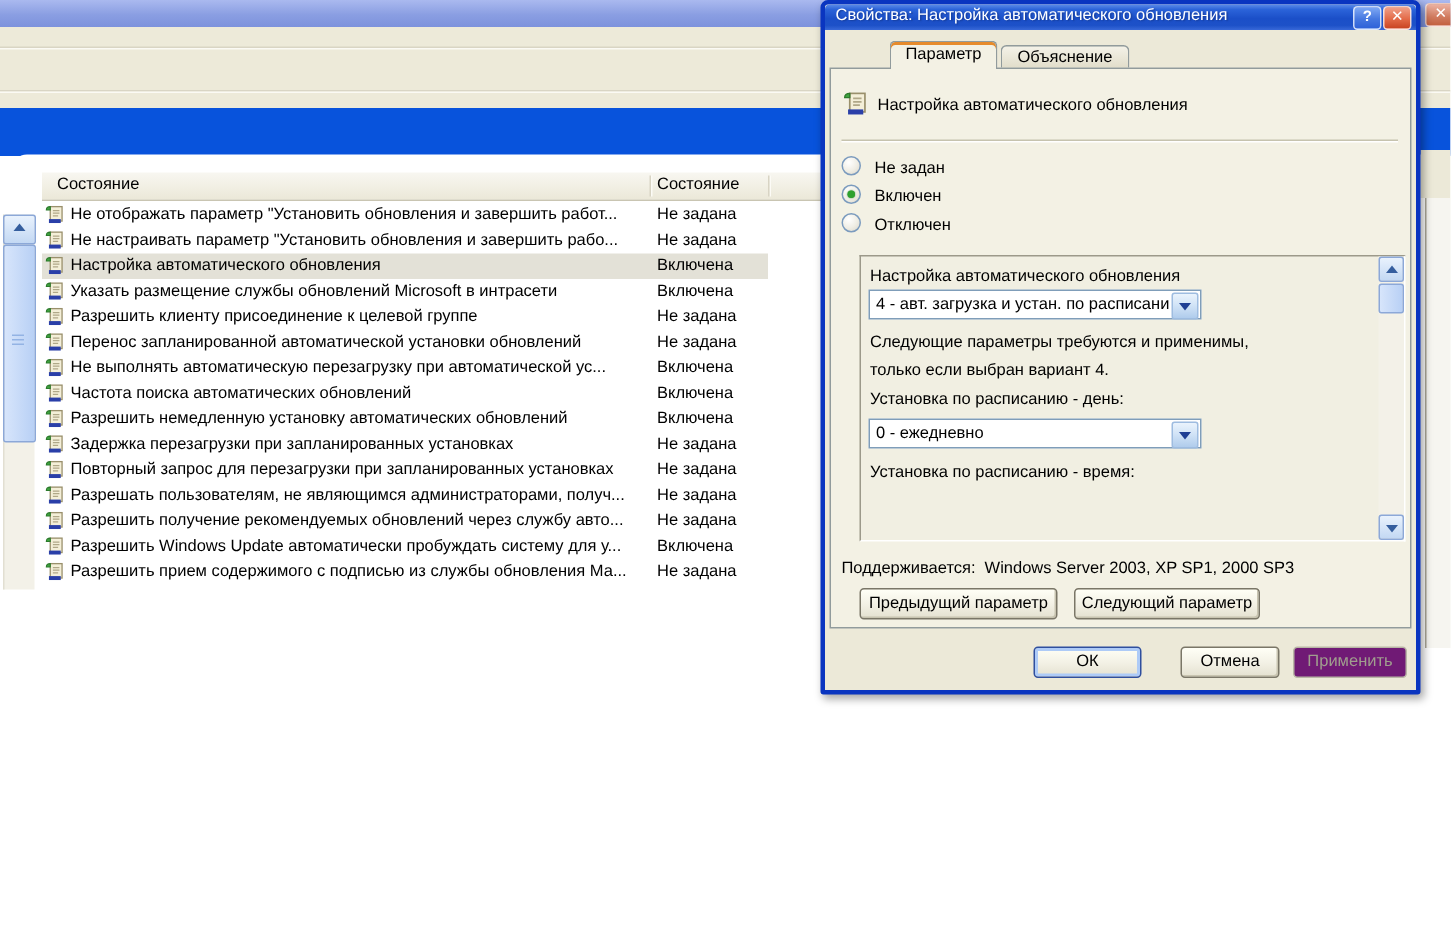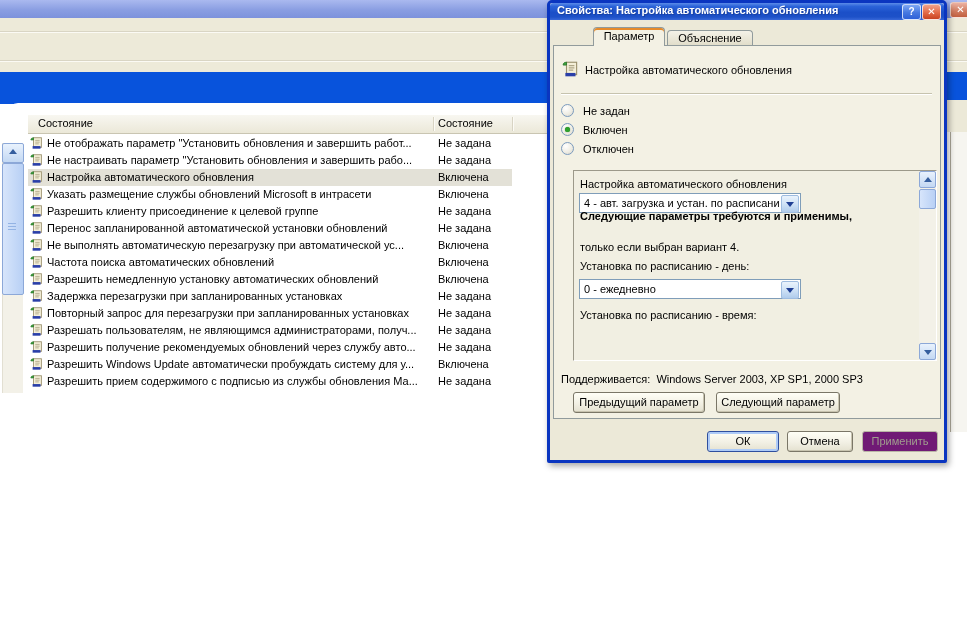--- a/index.html
+++ b/index.html
@@ -65,21 +65,21 @@
     border-bottom:5px solid #355E9E;border-top:none;}
   .tri-down{width:0;height:0;margin:6px auto 0;border:4px solid transparent;
     border-top:5px solid #355E9E;border-bottom:none;}
 
   
   .dialog{left:547px;top:0;width:400px;height:463px;box-sizing:border-box;
     background:#ECE9D8;border:3px solid #0A35C0;border-radius:5px 5px 2px 2px;
     box-shadow:2px 3px 6px rgba(0,0,0,.35);}
   .dlg-titlebar{position:absolute;left:0;top:0;right:0;height:17px;border-radius:3px 3px 0 0;
     background:linear-gradient(180deg,#5B8BE8 0%,#2B63D9 20%,#1B4FC8 55%,#1D51C8 82%,#3868D8 100%);}
-  .dlg-title{position:absolute;left:7px;top:1px;color:#fff;font-weight:bold;
+  .dlg-title{position:absolute;left:7px;top:1px;color:#fff;font-weight:normal;
     text-shadow:1px 1px 1px #173E9C;white-space:nowrap;}
   .cap-btn{position:absolute;top:1px;width:17px;height:14px;border-radius:3px;
     border:1px solid rgba(255,255,255,.75);color:#fff;font-weight:bold;font-size:10px;
     line-height:13px;text-align:center;}
   .btn-help{right:23px;background:linear-gradient(180deg,#7FA8F4 0%,#4678E0 55%,#2E61D8 100%);}
   .btn-close{right:3px;background:linear-gradient(180deg,#F0A088 0%,#E36A48 55%,#C84322 100%);}
 
   .tab{position:absolute;box-sizing:border-box;border:1px solid #919B9C;border-bottom:none;
     border-radius:4px 4px 0 0;text-align:center;margin-left:38px;}
   .tab-active{left:5px;top:24px;width:72px;height:19px;background:#F3F1E4;z-index:3;
@@ -122,21 +122,21 @@
   .sp-down{position:absolute;left:0;bottom:0;width:17px;height:17px;box-sizing:border-box;}
 
   .supported{position:absolute;left:7px;top:327px;white-space:nowrap;}
   .supported .sup-val{margin-left:6px;}
 
   .btn-xp{position:absolute;box-sizing:border-box;height:21px;border:1px solid #7A7667;border-radius:3px;
     background:linear-gradient(180deg,#FFFFF6 0%,#F2F0E4 55%,#E4E1D0 100%);
     text-align:center;line-height:19px;box-shadow:inset -1px -1px 0 #C8C4B0;}
   .btn-prev{left:19px;top:346px;width:132px;}
   .btn-next{left:162px;top:346px;width:124px;}
-  .btn-ok{left:157px;top:428px;width:72px;border-color:#2F4F9E;
+  .btn-ok{left:139px;top:428px;width:72px;border-color:#2F4F9E;
     box-shadow:inset 0 0 0 2px #AECBF7;}
   .btn-cancel{left:237px;top:428px;width:66px;}
   .btn-apply{left:312px;top:428px;width:76px;color:#A09E8E;background:#701a75;
     border-color:#B9B6A6;box-shadow:none;}
 </style>
 </head>
 <body>
 
 <div id="stage">
 
@@ -411,21 +411,21 @@
       <div class="settings-panel">
         <span class="sp-label" style="top:7px;">Настройка автоматического обновления</span>
 
         <div class="combo" style="top:22px;">
           <span class="combo-text">4 - авт. загрузка и устан. по расписани</span>
           <div class="combo-arrow">
               <div class="tri"></div>
             </div>
         </div>
 
-        <span class="sp-label" style="top:39px;font-weight:bold;">Следующие параметры требуются и применимы,</span>
+        <span class="sp-label" style="top:51px;">Следующие параметры требуются и применимы,</span>
         <span class="sp-label" style="top:70px;">только если выбран вариант 4.</span>
         <span class="sp-label" style="top:89px;">Установка по расписанию - день:</span>
 
         <div class="combo" style="top:108px;">
           <span class="combo-text">0 - ежедневно</span>
           <div class="combo-arrow">
               <div class="tri"></div>
             </div>
         </div>
 

